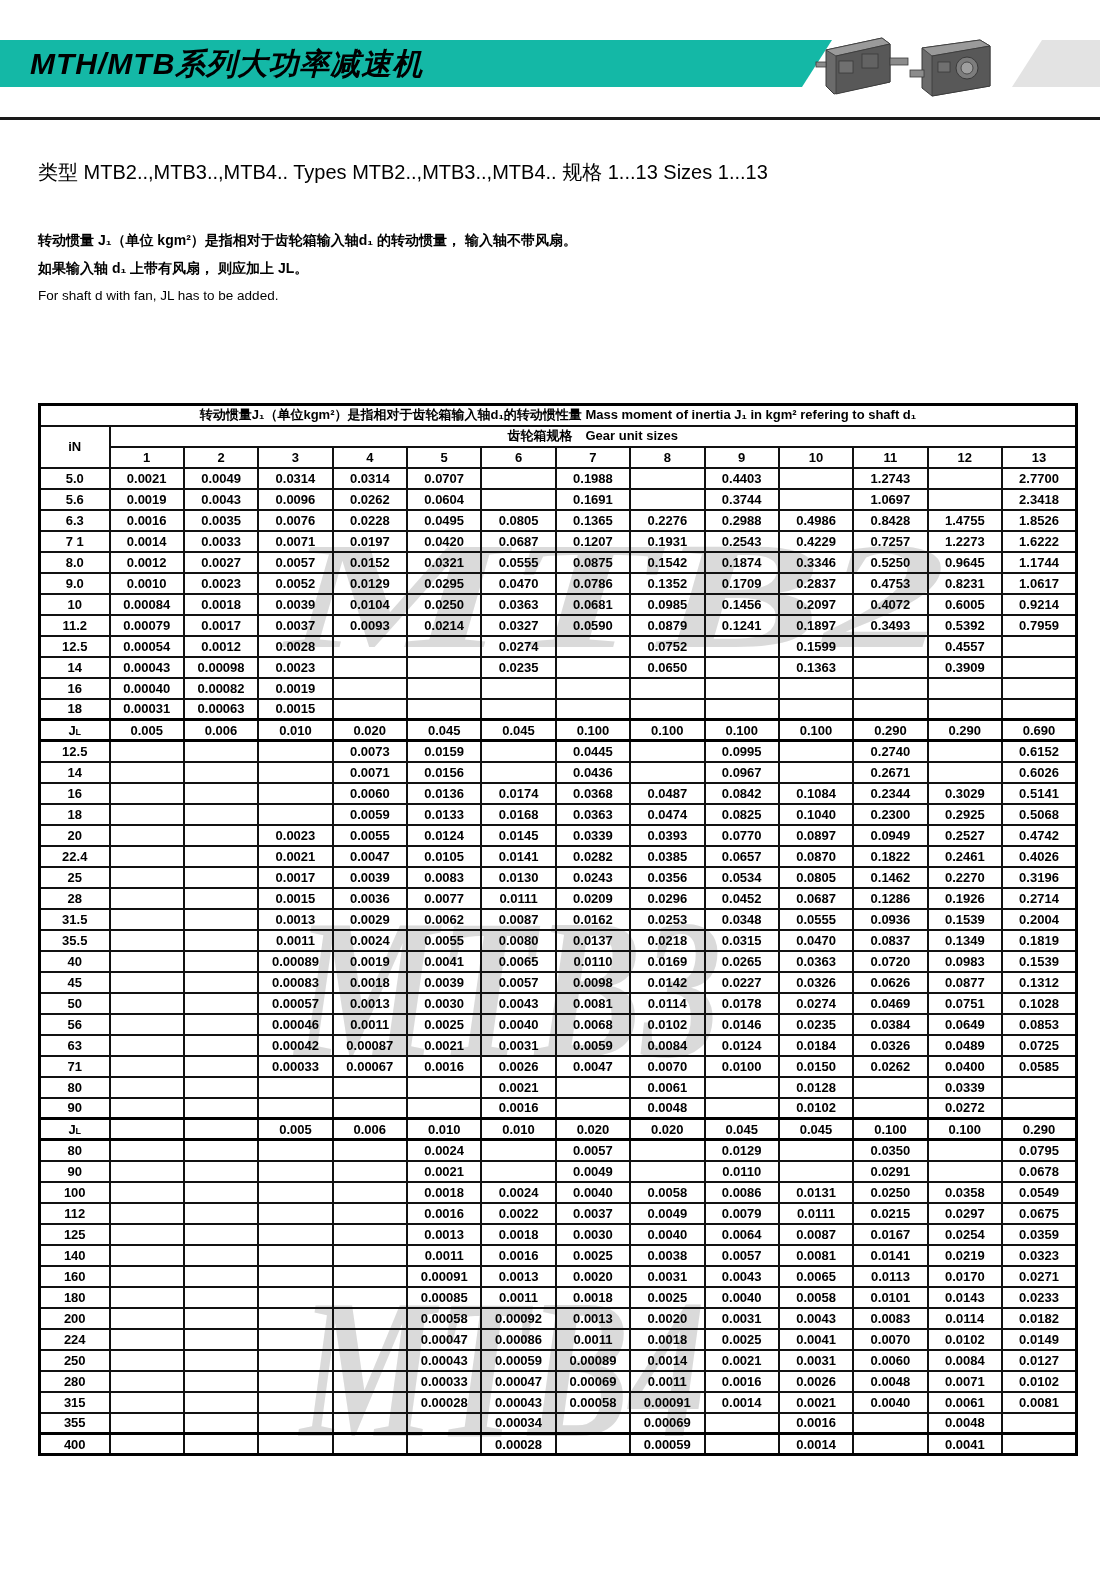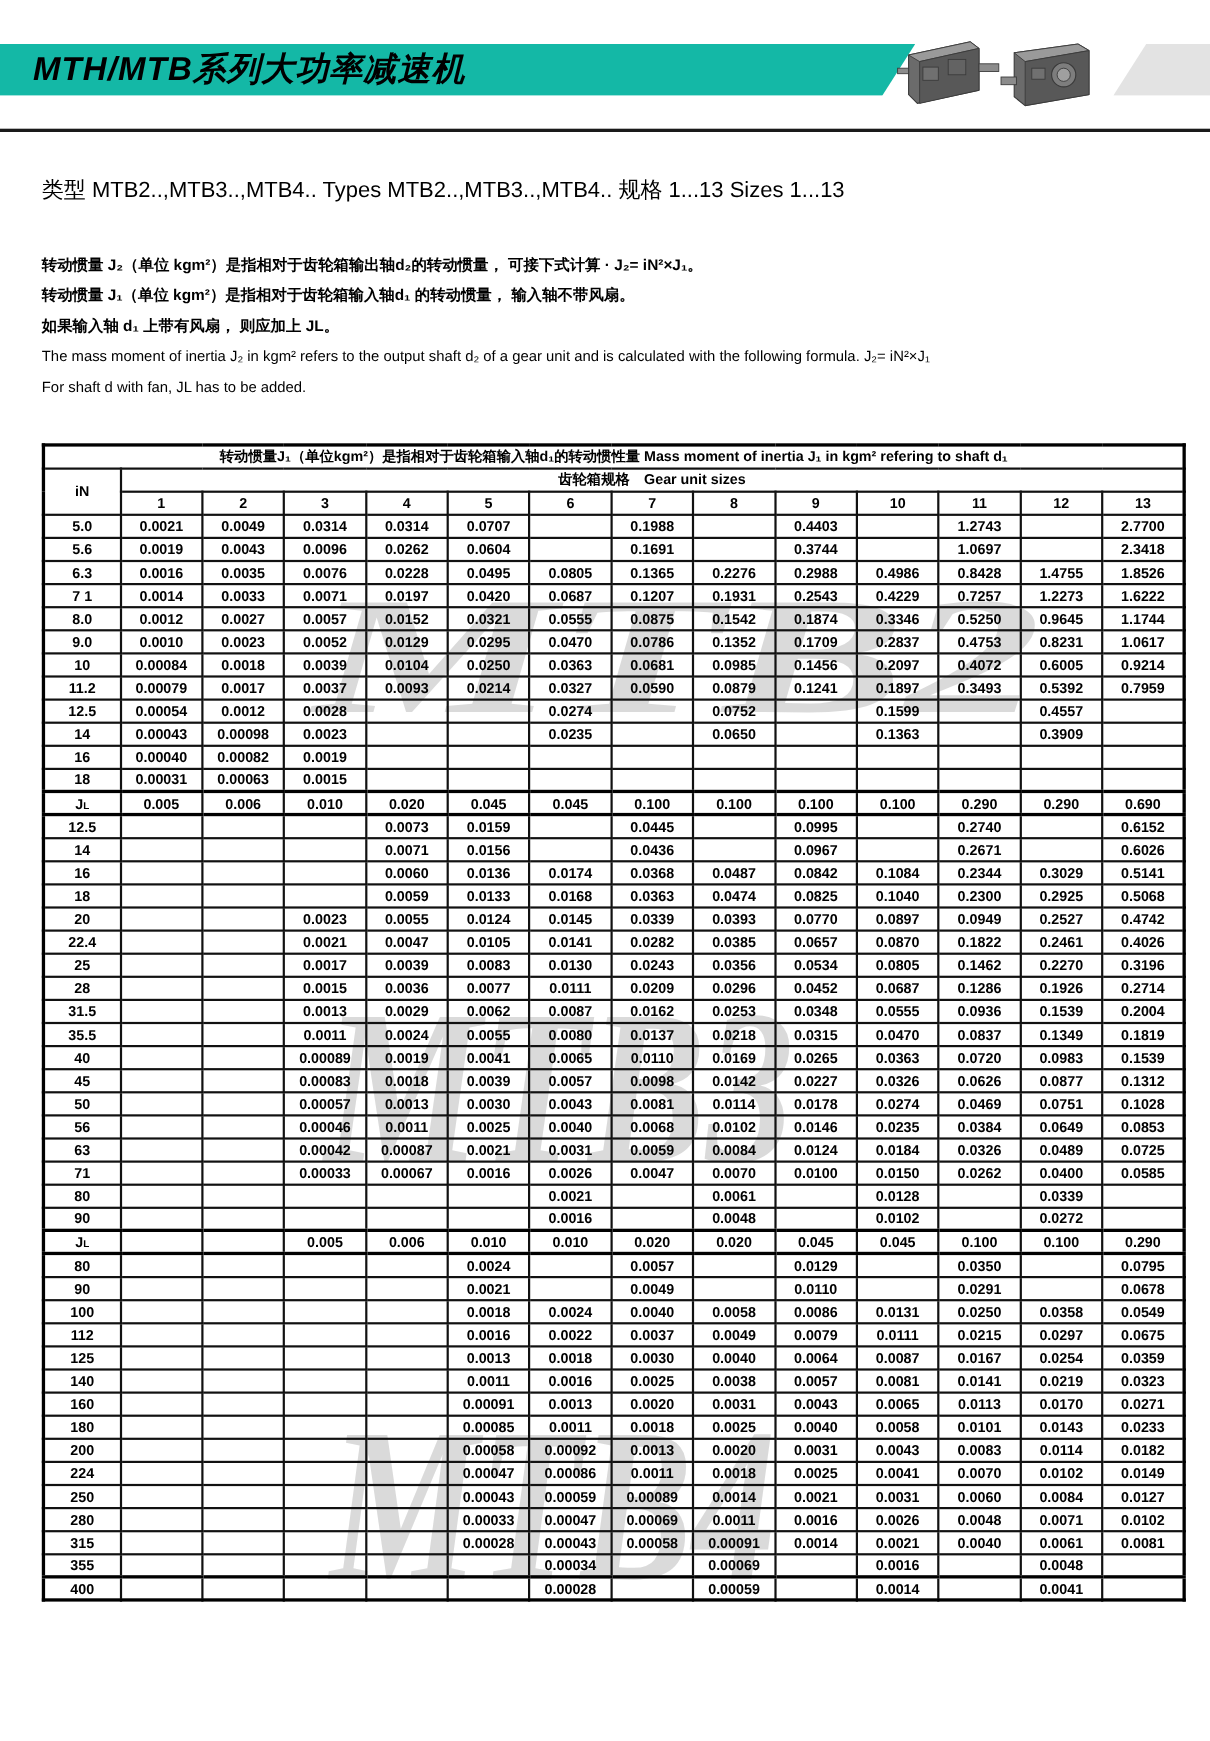--- a/index.html
+++ b/index.html
@@ -101,24 +101,22 @@
   </g>
 </svg>
 
 <div class="black-rule"></div>
 
 <div class="headings">
   <div class="head-line2">类型 MTB2..,MTB3..,MTB4..  Types MTB2..,MTB3..,MTB4.. 规格 1...13 Sizes 1...13</div>
 </div>
 
 <div class="paras">
-  <p class="cn">转动惯量 J₂（单位 kgm²）是指相对于齿轮箱输出轴d₂的转动惯量， 可接下式计算 · J₂= iN²×J₁。</p>
   <p class="cn">转动惯量 J₁（单位 kgm²）是指相对于齿轮箱输入轴d₁ 的转动惯量， 输入轴不带风扇。</p>
   <p class="cn">如果输入轴 d₁ 上带有风扇， 则应加上 JL。</p>
-  <p class="en">The mass moment of inertia J₂ in kgm² refers to the output shaft d₂ of a gear unit and is calculated with the following formula. J₂= iN²×J₁</p>
   <p class="en">For shaft d with fan, JL has to be added.</p>
 </div>
 
 <div class="wm wm-1">MTB2</div>
 <div class="wm wm-2">MTB3</div>
 <div class="wm wm-3">MTB4</div>
 
 <table class="inertia">
   <colgroup>
     <col style="width:70px">

